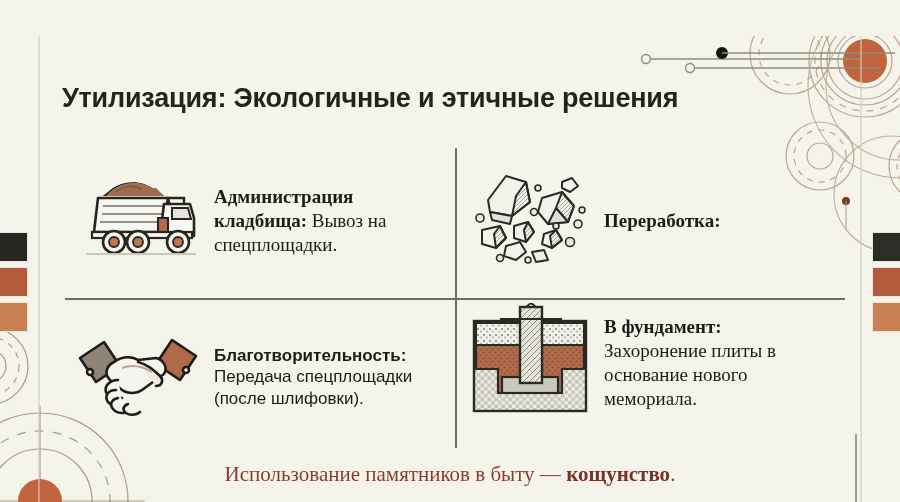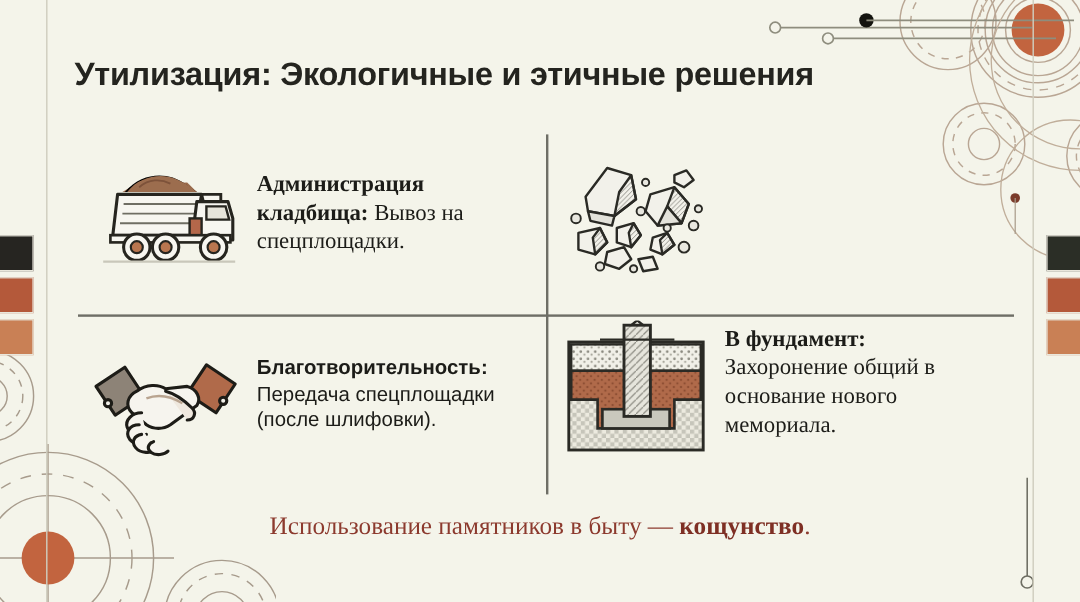--- a/index.html
+++ b/index.html
@@ -2,21 +2,21 @@
 <html><head>
 <meta charset="utf-8">
 <style>
   html,body{margin:0;padding:0;}
   body{
     width:900px;height:502px;overflow:hidden;
     background:#f4f4ea;
     font-family:"Liberation Sans",sans-serif;
     position:relative;
   }
-  #slide{position:absolute;inset:0;overflow:hidden;}
+  #slide{position:absolute;inset:0;overflow:hidden;margin-top:36px;}
 
   
   .deco{position:absolute;inset:0;pointer-events:none;}
   .deco svg{position:absolute;}
 
   
   .swatches{position:absolute;top:196px;width:34px;display:flex;flex-direction:column;gap:5px;}
   .swatches.left{left:-6px;align-items:flex-end;}
   .swatches.right{right:-6px;align-items:flex-start;}
   .swatch{width:34px;height:28px;border:1px solid #e9e7dc;}
@@ -26,21 +26,21 @@
     position:absolute;left:62px;top:47px;
     font-size:27px;font-weight:bold;color:#24241f;
     letter-spacing:-0.2px;white-space:nowrap;
   }
 
   
   .h-div{position:absolute;left:65px;top:262px;width:780px;height:2px;background:#6e6e66;}
   .v-div{position:absolute;left:455px;top:112px;width:2px;height:300px;background:#6e6e66;}
 
   
-  .cell{position:absolute;display:flex;align-items:flex-start;}
+  .cell{position:absolute;display:flex;align-items:center;}
   .cell .icon{flex:0 0 auto;}
   .cell .txt{margin-left:14px;padding-top:4px;}
   .q1{left:72px;  top:138px; width:372px;}
   .q2{left:470px; top:132px; width:372px;}
   .q3{left:76px;  top:292px; width:372px;}
   .q4{left:470px; top:267px; width:372px;}
 
   .txt{color:#1c1c18;line-height:1.27;font-size:17.5px;}
   .serif{font-family:"Liberation Serif",serif;font-size:19px;}
   .sans{font-family:Liberation Sans, sans-serif;font-size:17px;}
@@ -235,20 +235,21 @@
           <circle cx="108" cy="56" r="4"></circle>
           <circle cx="100" cy="74" r="4.5"></circle>
           <circle cx="30" cy="90" r="3.5"></circle>
           <circle cx="58" cy="92" r="3"></circle>
           <circle cx="112" cy="42" r="3"></circle>
           <circle cx="68" cy="20" r="3"></circle>
         </g>
       </svg>
     </div>
     <div class="txt serif">
+      <div class="lead">Переработка:</div>
     </div>
   </div>
 
   <div class="cell q3">
     <div class="icon">
       <svg width="124" height="90" viewBox="0 0 124 90">
         <g stroke="#1d1c17" stroke-width="2.6" stroke-linejoin="round" stroke-linecap="round">
           <path d="M4,30 L28,14 L44,38 L20,54 Z" fill="#8d8377"></path>
           <circle cx="14" cy="44" r="3" fill="#f2f1ea"></circle>
           <path d="M120,28 L96,12 L80,36 L104,52 Z" fill="#b06a4a"></path>
@@ -298,21 +299,21 @@
         <rect x="6" y="20" width="108" height="22" fill="url(#grav)" stroke="#2a2a25" stroke-width="2"></rect>
         <path d="M6,42 L114,42 L114,66 L92,66 L92,90 L28,90 L28,66 L6,66 Z" fill="url(#dirt)" stroke="#2a2a25" stroke-width="2.2"></path>
         <rect x="32" y="74" width="56" height="16" fill="#c9c8bd" stroke="#2a2a25" stroke-width="2.2"></rect>
         <rect x="50" y="4" width="22" height="76" fill="url(#colhatch)" stroke="#2a2a25" stroke-width="2.4"></rect>
         <path d="M56,4 L61,0 L66,4" fill="none" stroke="#2a2a25" stroke-width="2"></path>
         <line x1="30" y1="16" x2="92" y2="16" stroke="#2a2a25" stroke-width="2"></line>
       </svg>
     </div>
     <div class="txt serif">
       <div class="lead">В фундамент:</div>
-      <div>Захоронение общий в основание нового мемориала.</div>
+      <div>Захоронение плиты в основание нового мемориала.</div>
     </div>
   </div>
 
   <div class="footer">
     <div><span>Использование памятников в быту — </span><b>кощунство</b><span>.</span></div>
   </div>
 
 </div>
 
 </body></html>

